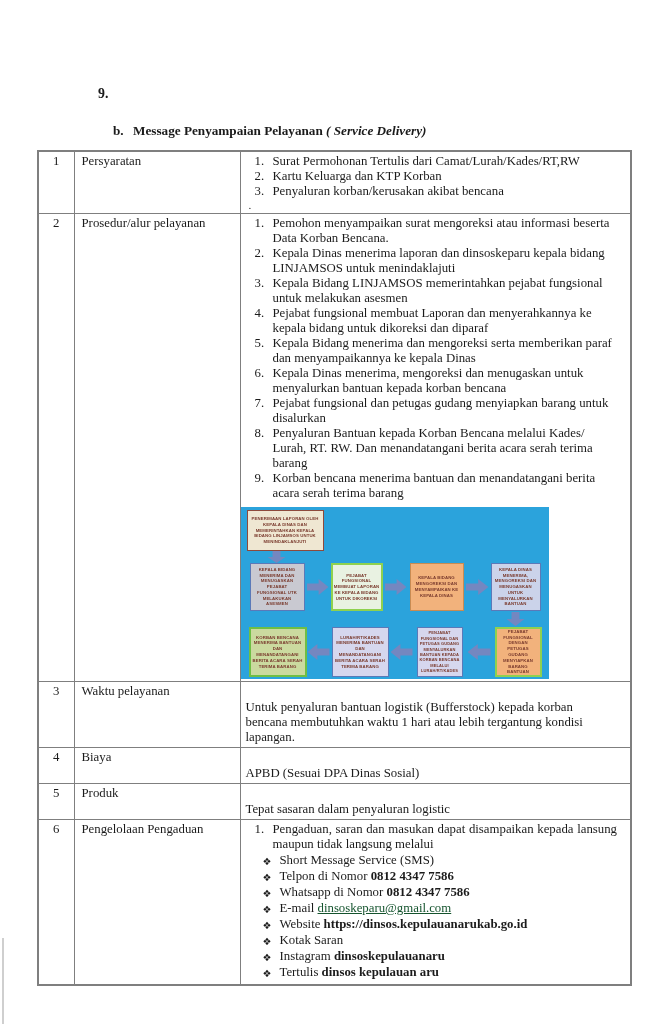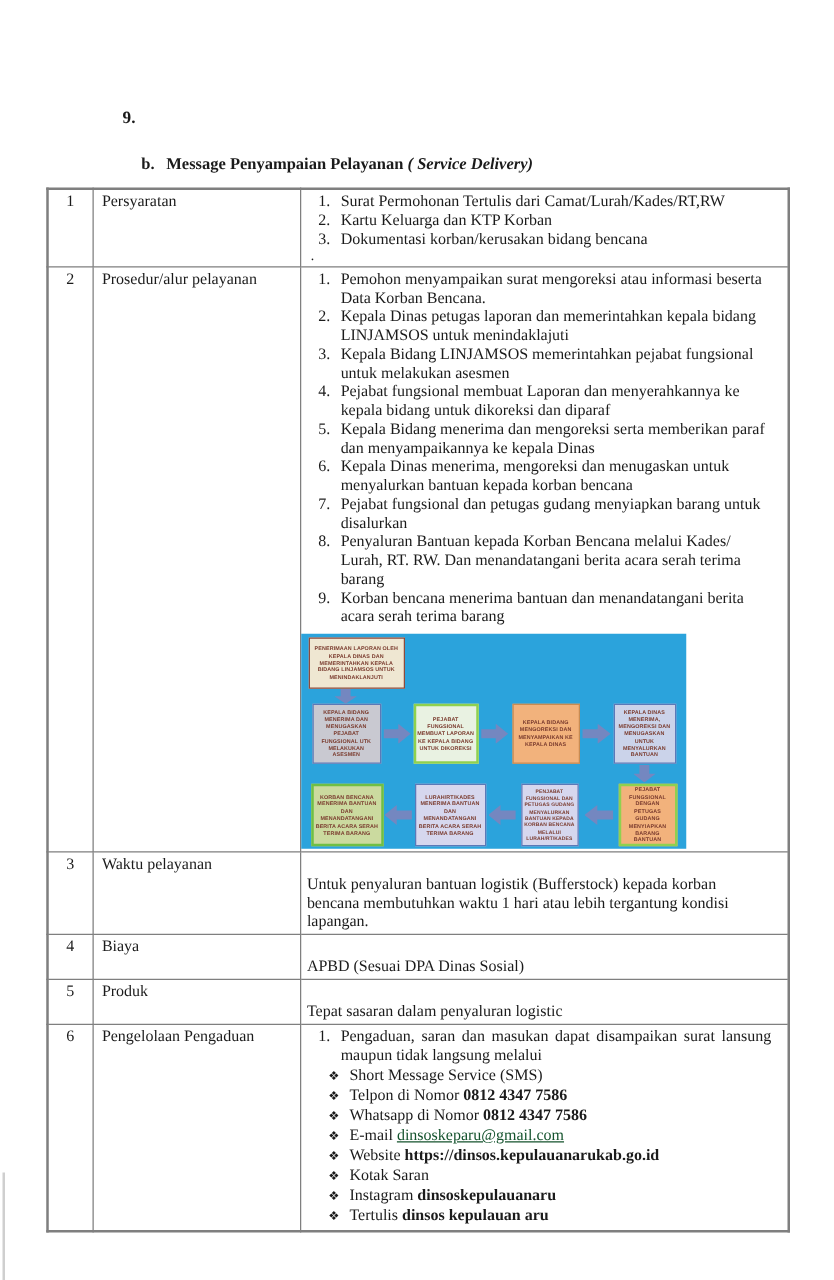--- a/index.html
+++ b/index.html
@@ -92,33 +92,33 @@
     </colgroup>
   <tbody>
 
   <tr class="hr1">
     <td class="no">1</td>
     <td class="komp">Persyaratan</td>
     <td class="ket">
       <div class="numlist">
         <div class="item">Surat Permohonan Tertulis dari Camat/Lurah/Kades/RT,RW</div>
         <div class="item">Kartu Keluarga dan KTP Korban</div>
-        <div class="item">Dokumentasi korban/kerusakan bidang bencana</div>
+        <div class="item">Penyaluran korban/kerusakan akibat bencana</div>
       </div>
       <div class="trail-dot">.</div>
     </td>
   </tr>
 
   <tr>
     <td class="no">2</td>
     <td class="komp">Prosedur/alur pelayanan</td>
     <td class="ket">
       <div class="numlist">
         <div class="item">Pemohon menyampaikan surat mengoreksi atau informasi beserta Data Korban Bencana.</div>
-        <div class="item">Kepala Dinas petugas laporan dan memerintahkan kepala bidang LINJAMSOS untuk menindaklajuti</div>
+        <div class="item">Kepala Dinas menerima laporan dan dinsoskeparu kepala bidang LINJAMSOS untuk menindaklajuti</div>
         <div class="item">Kepala Bidang LINJAMSOS memerintahkan pejabat fungsional untuk melakukan asesmen</div>
         <div class="item">Pejabat fungsional membuat Laporan dan menyerahkannya ke kepala bidang untuk dikoreksi dan diparaf</div>
         <div class="item">Kepala Bidang menerima dan mengoreksi serta memberikan paraf dan menyampaikannya ke kepala Dinas</div>
         <div class="item">Kepala Dinas menerima, mengoreksi dan menugaskan untuk menyalurkan bantuan kepada korban bencana</div>
         <div class="item">Pejabat fungsional dan petugas gudang menyiapkan barang untuk disalurkan</div>
         <div class="item">Penyaluran Bantuan kepada Korban Bencana melalui Kades/ Lurah, RT. RW. Dan menandatangani berita acara serah terima barang</div>
         <div class="item">Korban bencana menerima bantuan dan menandatangani berita acara serah terima barang</div>
       </div>
 
       <div class="flow">
@@ -165,21 +165,21 @@
     <td class="ket">
       <div class="plain">Tepat sasaran dalam penyaluran logistic</div>
     </td>
   </tr>
 
   <tr class="hr6">
     <td class="no">6</td>
     <td class="komp">Pengelolaan Pengaduan</td>
     <td class="ket">
       <div class="numlist">
-        <div class="item justify">Pengaduan, saran dan masukan dapat disampaikan surat lansung maupun tidak langsung melalui</div>
+        <div class="item justify">Pengaduan, saran dan masukan dapat disampaikan kepada lansung maupun tidak langsung melalui</div>
       </div>
       <div class="bullet">
         <span class="diamond">❖</span>
         <span>Short Message Service (SMS)</span>
       </div>
       <div class="bullet">
         <span class="diamond">❖</span>
         <span>Telpon di Nomor </span><b>0812 4347 7586</b>
       </div>
       <div class="bullet">

